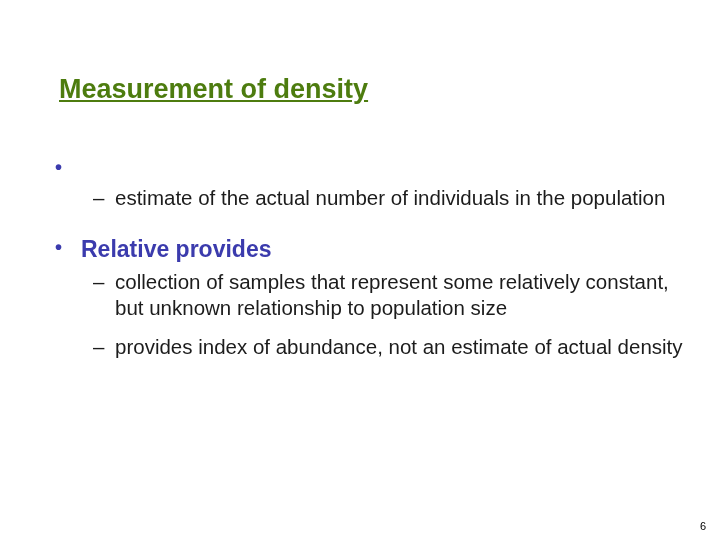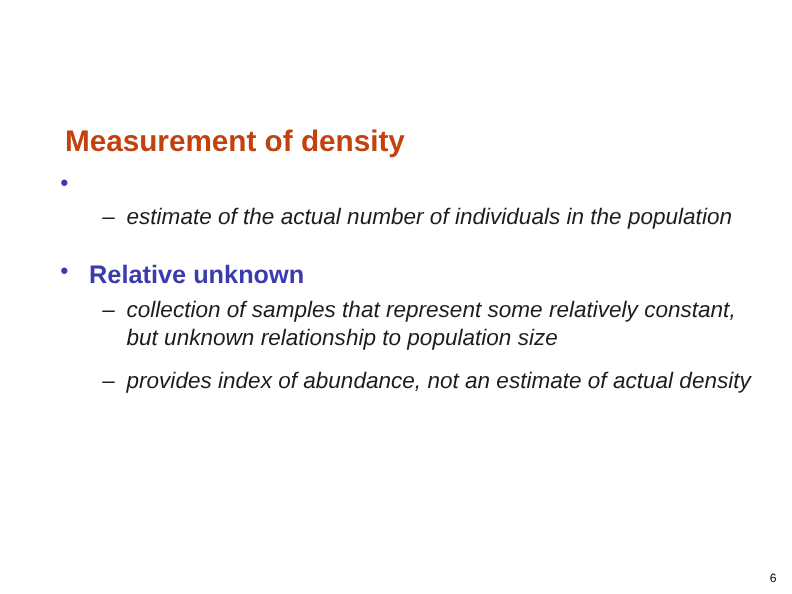--- a/index.html
+++ b/index.html
@@ -19,24 +19,24 @@
     width: 720px;
     height: 540px;
     box-sizing: border-box;
   }
   .title {
     position: absolute;
     left: 59px;
     top: 74px;
     font-size: 27px;
     font-weight: bold;
-    color: #c2410c;
+    color: #4d7c0f;
+    text-decoration: underline;
     letter-spacing: 0px;
     white-space: nowrap;
-    margin-top: 39px;
   }
   .body {
     position: absolute;
     left: 55px;
     top: 155px;
     width: 650px;
   }
   .l1 {
     display: flex;
     align-items: flex-start;
@@ -65,21 +65,20 @@
     margin-top: 5px;
   }
   .l2 .dash {
     width: 22px;
     flex: 0 0 22px;
     line-height: 1.28;
   }
   .l2 .txt {
     line-height: 1.28;
     max-width: 580px;
-    font-style: italic;
   }
   .gap-1 { height: 24px; }
   .gap-2 { height: 8px; }
   .page-number {
     position: absolute;
     right: 14px;
     bottom: 8px;
     font-size: 11px;
     color: #000000;
   }
@@ -99,21 +98,21 @@
 
     <div class="l2">
       <span class="dash">–</span>
       <span class="txt">estimate of the actual number of individuals in the population</span>
     </div>
 
     <div class="gap-1"></div>
 
     <div class="l1">
       <span class="bullet">•</span>
-      <span class="txt">Relative unknown</span>
+      <span class="txt">Relative provides</span>
     </div>
 
     <div class="l2">
       <span class="dash">–</span>
       <span class="txt">collection of samples that represent some relatively constant, but unknown relationship to population size</span>
     </div>
 
     <div class="gap-2"></div>
 
     <div class="l2">

